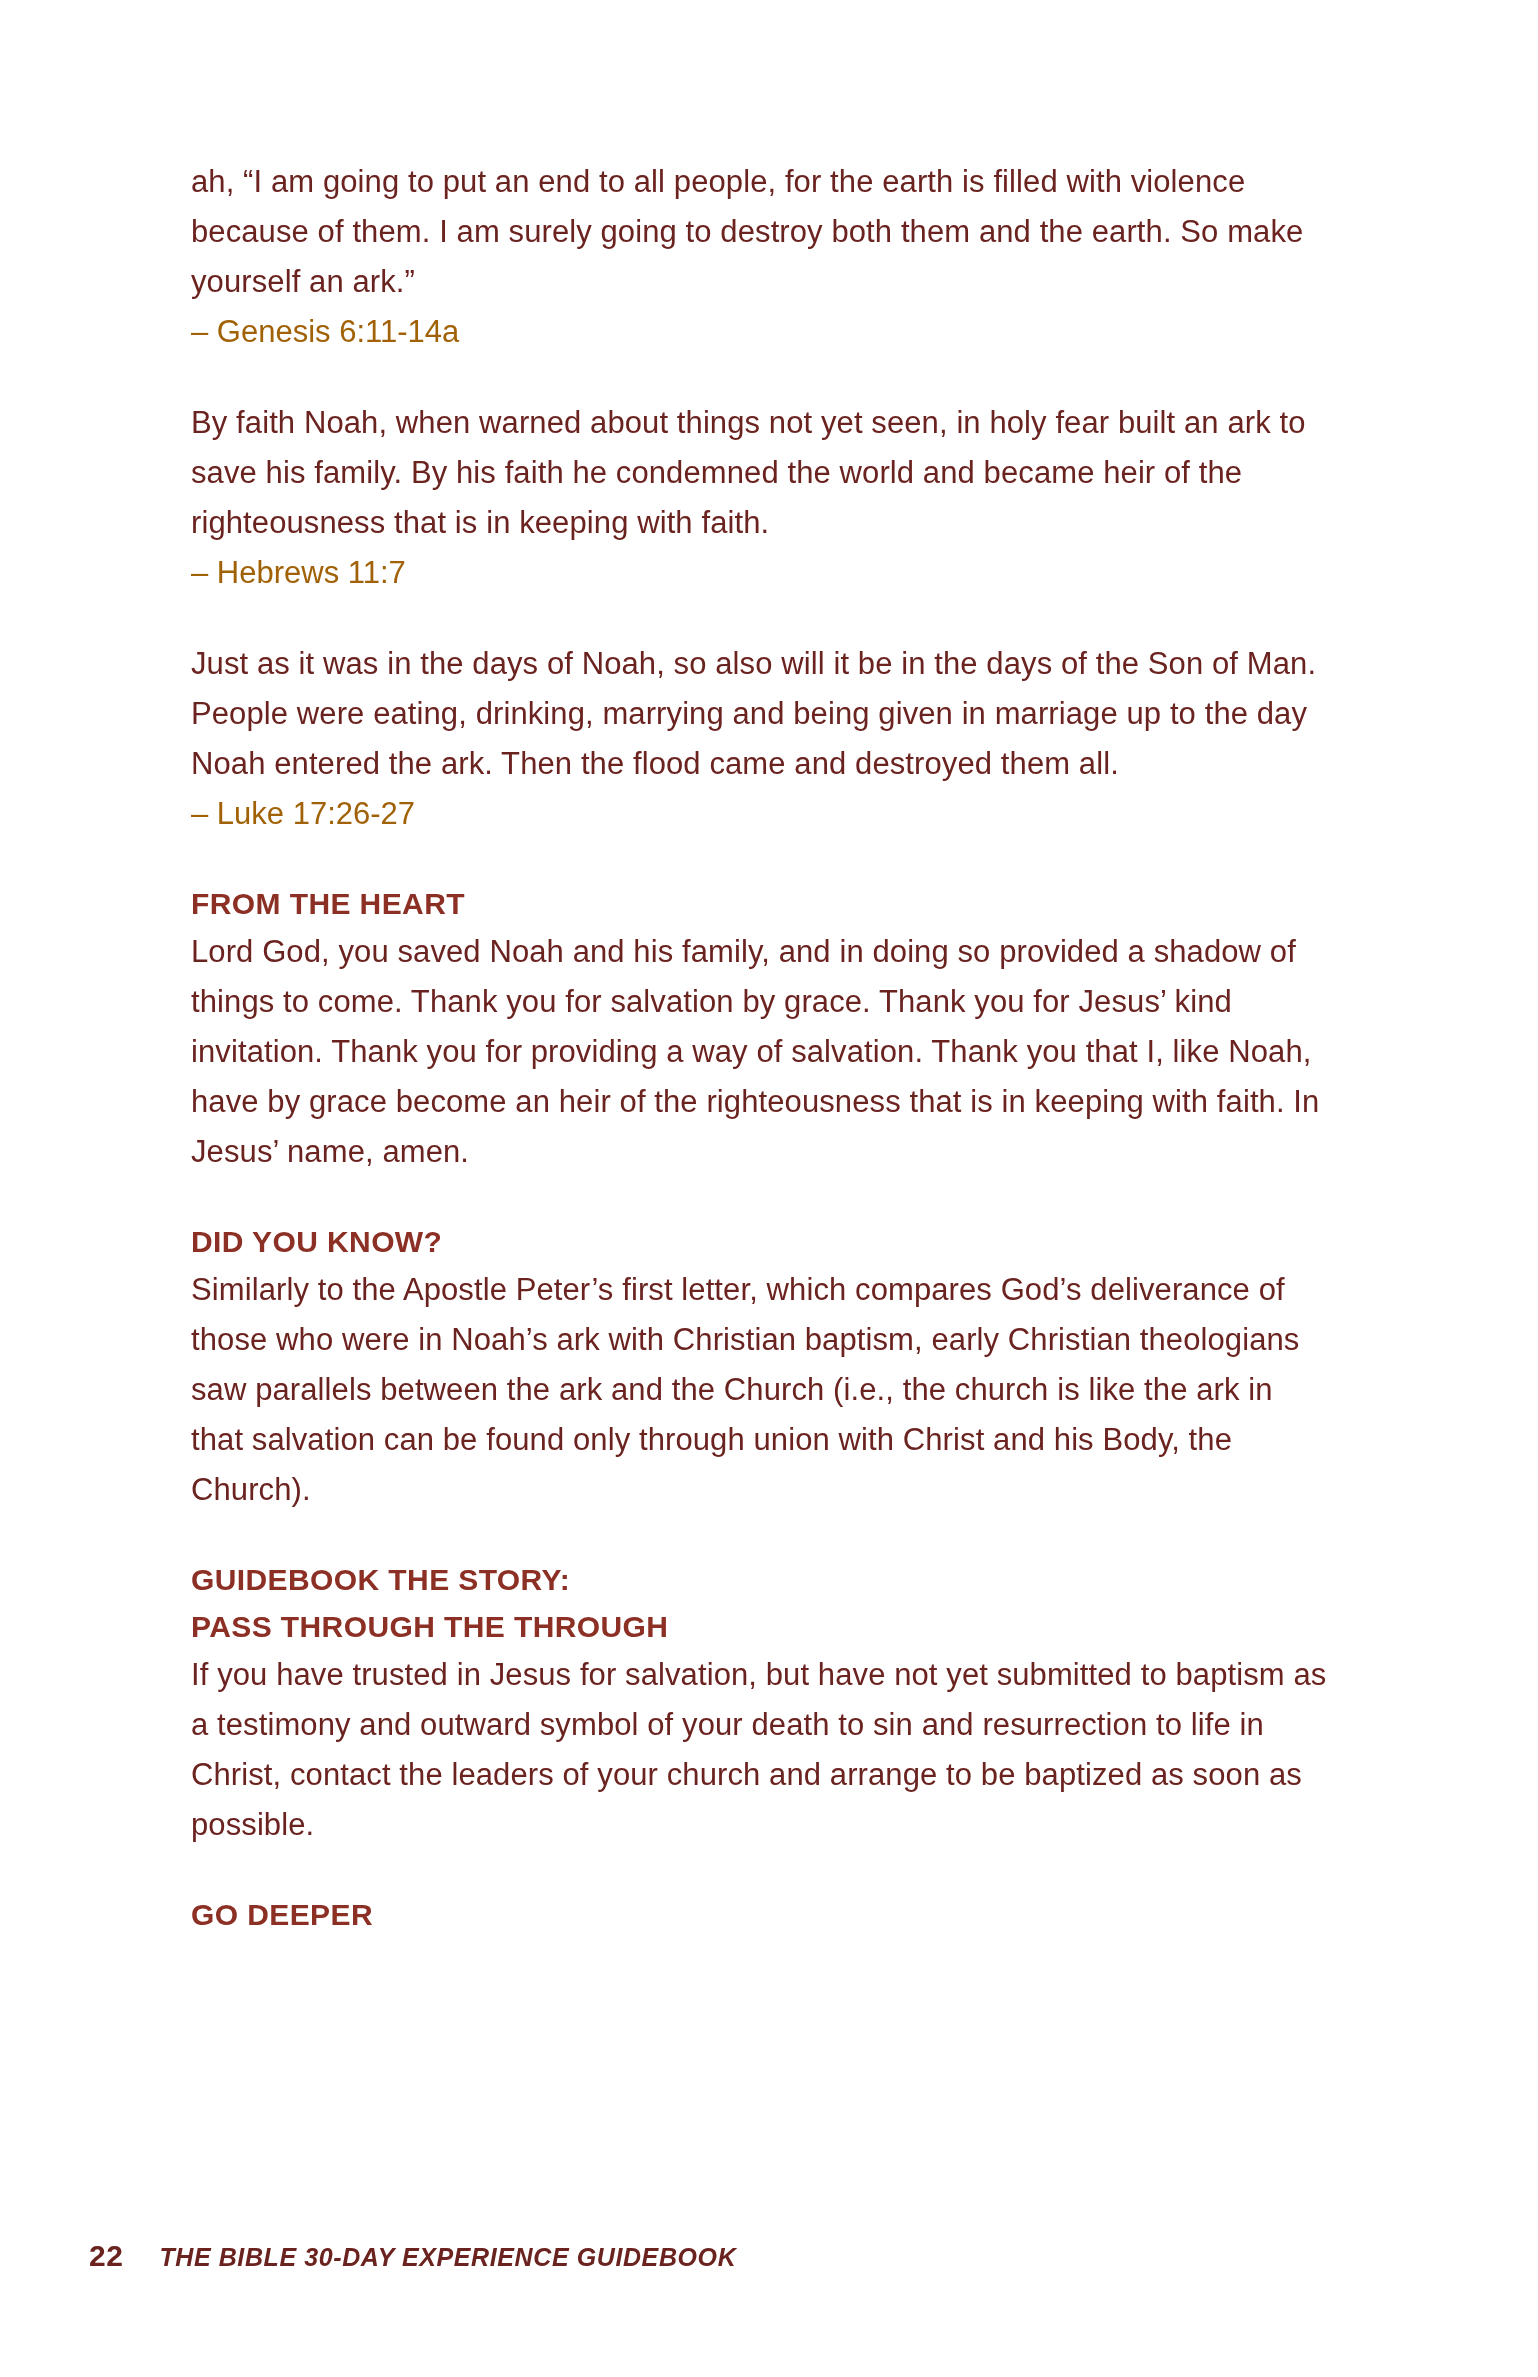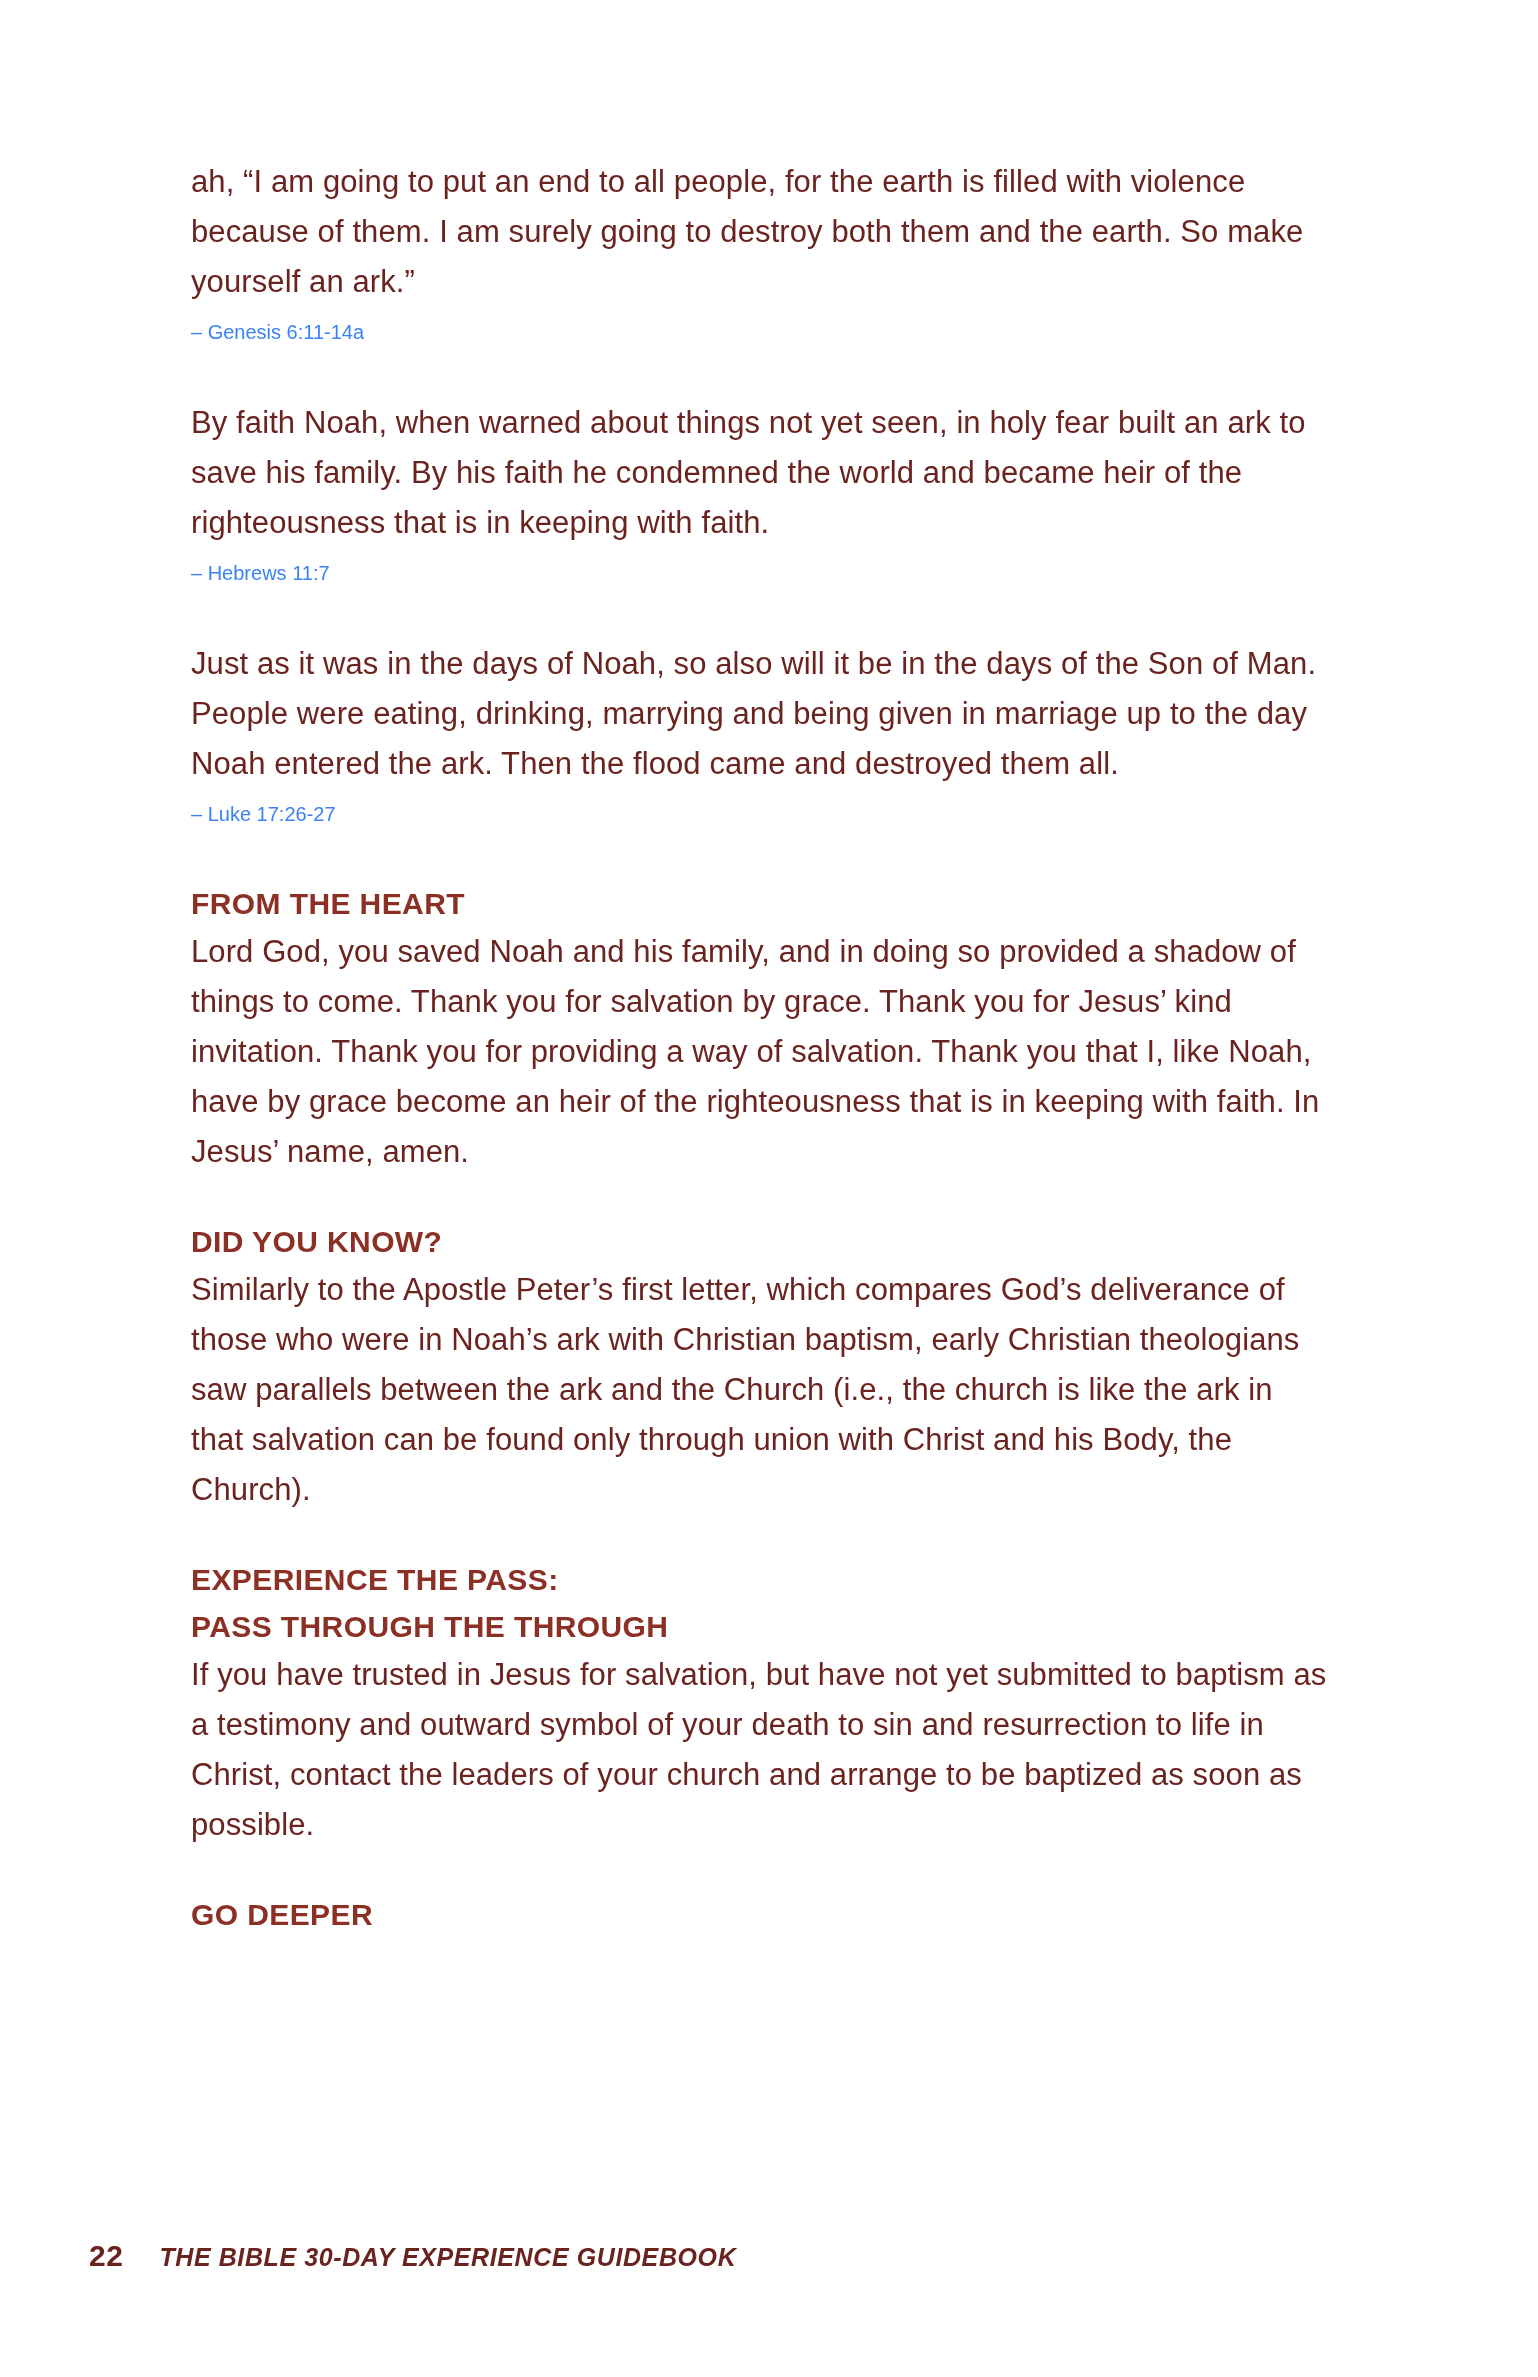--- a/index.html
+++ b/index.html
@@ -31,23 +31,23 @@
     font-size: 31px;
     line-height: 50px;
     color: #6b2320;
     letter-spacing: 0.1px;
   }
   .block {
     margin-bottom: 41px;
   }
   .attrib {
     margin: 0;
-    font-size: 20px;
+    font-size: 31px;
     line-height: 50px;
-    color: #3b82f6;
+    color: #a16207;
   }
   h2.section-head {
     margin: 0;
     font-size: 30px;
     line-height: 47px;
     font-weight: bold;
     color: #8c2f24;
     letter-spacing: 0.4px;
   }
   .footer {
@@ -98,21 +98,21 @@
       <h2 class="section-head">FROM THE HEART</h2>
       <p class="body-text">Lord God, you saved Noah and his family, and in doing so provided a shadow of things to come. Thank you for salvation by grace. Thank you for Jesus’ kind invitation. Thank you for providing a way of salvation. Thank you that I, like Noah, have by grace become an heir of the righteousness that is in keeping with faith. In Jesus’ name, amen.</p>
     </div>
 
     <div class="block">
       <h2 class="section-head">DID YOU KNOW?</h2>
       <p class="body-text">Similarly to the Apostle Peter’s first letter, which compares God’s deliverance of those who were in Noah’s ark with Christian baptism, early Christian theologians saw parallels between the ark and the Church (i.e., the church is like the ark in that salvation can be found only through union with Christ and his Body, the Church).</p>
     </div>
 
     <div class="block">
-      <h2 class="section-head">EXPERIENCE THE PASS:</h2>
+      <h2 class="section-head">GUIDEBOOK THE STORY:</h2>
       <h2 class="section-head">PASS THROUGH THE THROUGH</h2>
       <p class="body-text">If you have trusted in Jesus for salvation, but have not yet submitted to baptism as a testimony and outward symbol of your death to sin and resurrection to life in Christ, contact the leaders of your church and arrange to be baptized as soon as possible.</p>
     </div>
 
     <div class="block">
       <h2 class="section-head">GO DEEPER</h2>
     </div>
 
   </div>
 

